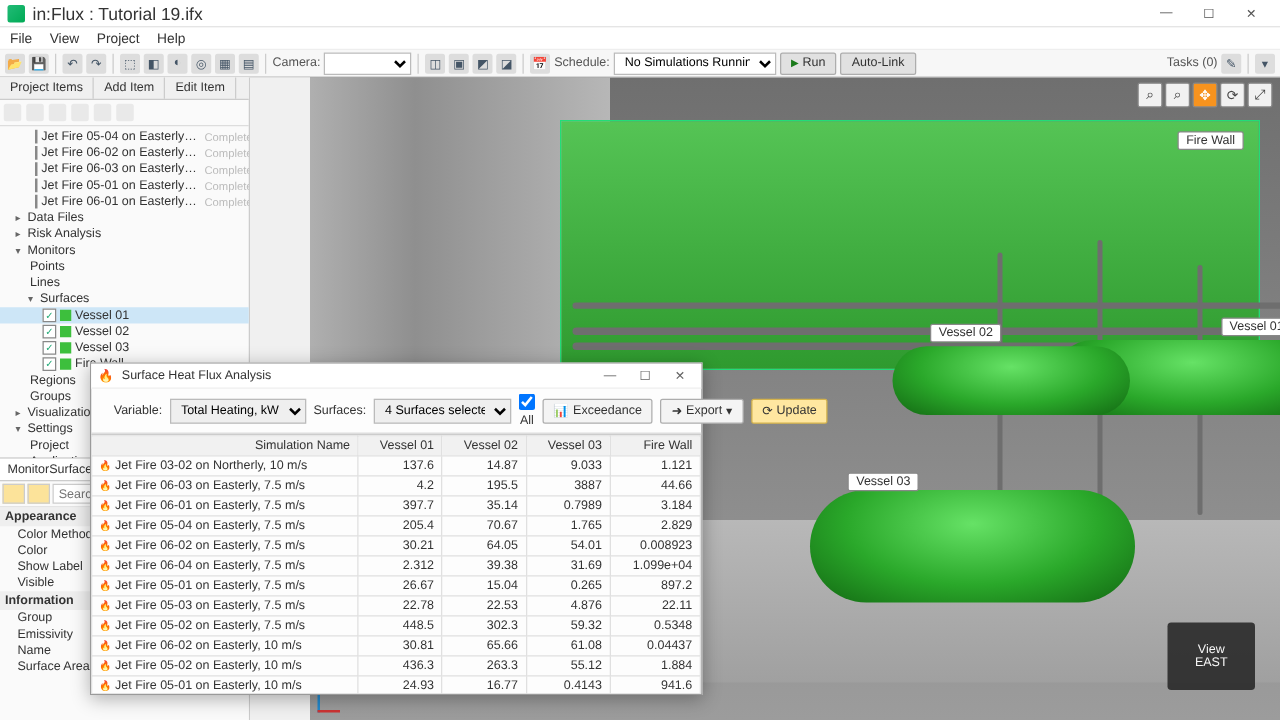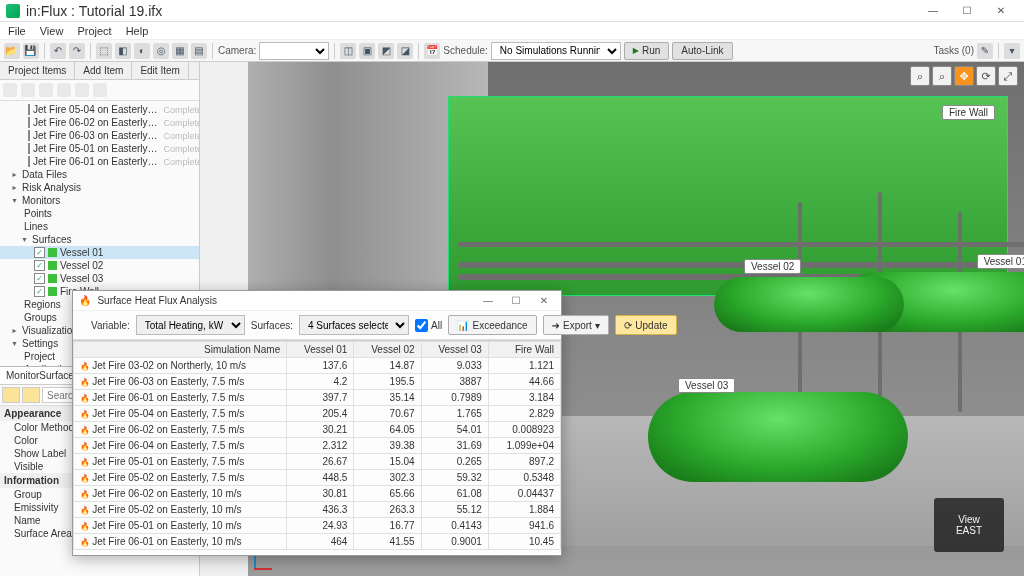--- a/index.html
+++ b/index.html
@@ -62,21 +62,21 @@
 
   
   .dialog { position:absolute; left:72px; top:290px; width:490px; height:266px; background:#fdfdfd; border:1px solid #9a9a9a; box-shadow:0 3px 14px rgba(0,0,0,.3); display:flex; flex-direction:column; font-size:10px;}
   .dialog .dtop { height:20px; display:flex; align-items:center; padding:0 6px; gap:6px; background:#fff; border-bottom:1px solid #eee;}
   .dialog .dtop .spacer{flex:1;}
   .dialog .dtop .wbtn{width:22px;text-align:center;color:#666;font-size:10px;}
   .dialog .dctl { display:flex; align-items:center; gap:6px; padding:4px 18px; border-bottom:1px solid #ddd; flex-wrap:nowrap;}
   .dialog .dctl select{font-size:10px;height:20px;border:1px solid #bbb;padding:0 4px;}
   .dialog .dctl .btn{height:20px;padding:0 8px;border:1px solid #adadad;background:#f4f4f4;border-radius:2px;display:flex;align-items:center;gap:3px;white-space:nowrap;}
   .dialog .dctl .btn.yellow{background:#ffe7a0;border-color:#d4b24b;}
-  .dialog .dctl label{display:flex;align-items:center;gap:3px;}
+  .dialog .dctl label{display:flex;align-items:center;gap:3px;flex-direction:column;}
   .dialog .grid { flex:1; overflow:auto; border-top:1px solid #ccc;}
   .dialog table { border-collapse:collapse; width:100%; font-size:10px;}
   .dialog th, .dialog td { border:1px solid #e0e0e0; padding:2px 6px; text-align:right; white-space:nowrap;}
   .dialog th { background:#f1f1f1; font-weight:normal; color:#333; position:sticky; top:0;}
   .dialog td.simname { text-align:left; }
   .dialog td.simname::before{content:"🔥 "; font-size:8px;}
 </style>
 </head>
 <body>
 
@@ -387,20 +387,27 @@
             <td>1.099e+04</td>
           </tr>
           <tr>
             <td class="simname">Jet Fire 05-01 on Easterly, 7.5 m/s</td>
             <td>26.67</td>
             <td>15.04</td>
             <td>0.265</td>
             <td>897.2</td>
           </tr>
           <tr>
+            <td class="simname">Jet Fire 05-03 on Easterly, 7.5 m/s</td>
+            <td>22.78</td>
+            <td>22.53</td>
+            <td>4.876</td>
+            <td>22.11</td>
+          </tr>
+          <tr>
             <td class="simname">Jet Fire 05-02 on Easterly, 7.5 m/s</td>
             <td>448.5</td>
             <td>302.3</td>
             <td>59.32</td>
             <td>0.5348</td>
           </tr>
           <tr>
             <td class="simname">Jet Fire 06-02 on Easterly, 10 m/s</td>
             <td>30.81</td>
             <td>65.66</td>

